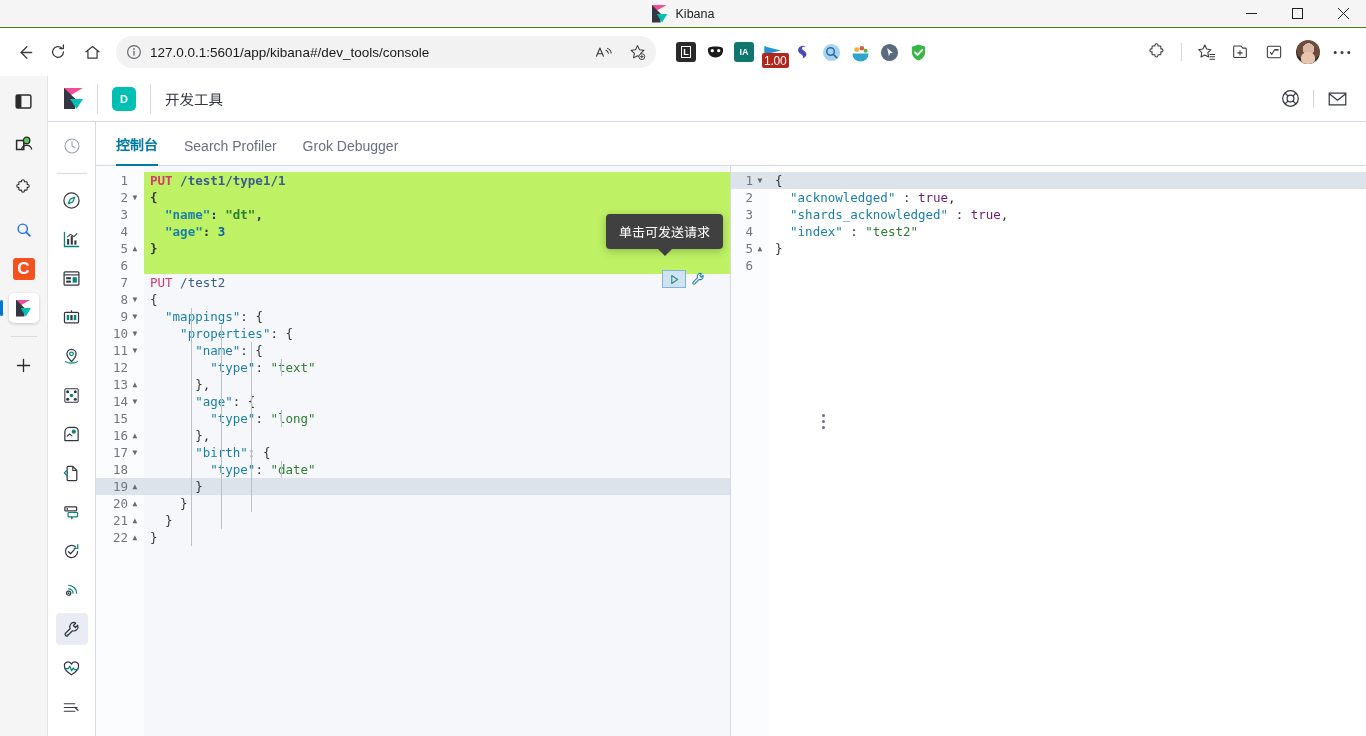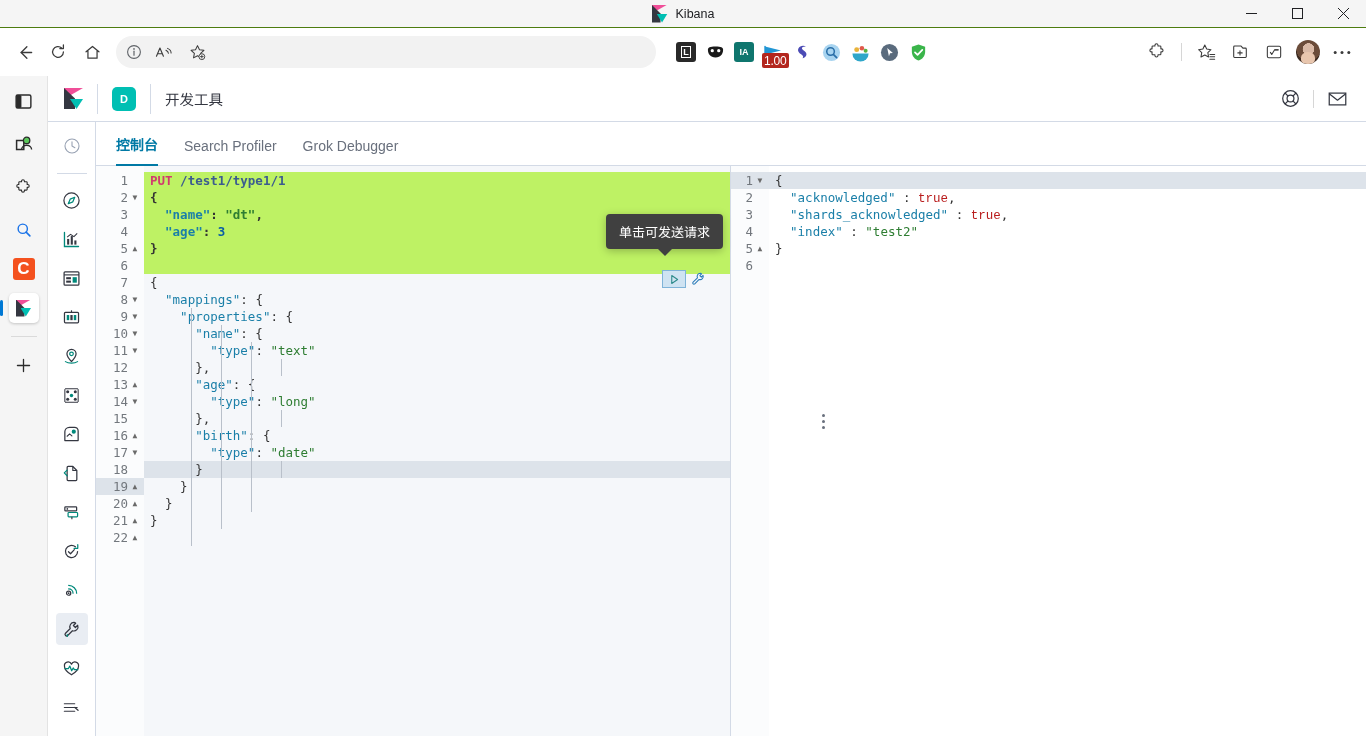--- a/index.html
+++ b/index.html
@@ -257,21 +257,21 @@
   .req-editor .code-area { background: #f5f7fa; }
   .req-editor .code-line.blankbg { background: #bef264; font-weight: bold; }
   .code-line.cur { background: #dde3ea; }
 
   
   .t-method { color: #d13b6e; }
   .t-url    { color: #3b5c8f; }
   .t-key    { color: #1a7fa8; }
   .t-str    { color: #2e7d32; }
   .t-num    { color: #0b5fa5; }
-  .t-bool   { color: #b91c1c; font-family: Liberation Mono, monospace; }
+  .t-bool   { color: #701a75; }
   .t-punct  { color: #333333; }
 
   .indent-guides { position: absolute; top: 6px; left: 0; pointer-events: none; }
   .iguide { position: absolute; width: 1px; background: #b9c0ca; }
 
   
   .action-widget {
     position: absolute; display: flex; align-items: center; gap: 3px;
     z-index: 6;
   }
@@ -363,20 +363,21 @@
   </div>
 
   <div class="omnibox">
     <span class="info-ico">
       <svg width="16" height="16" viewBox="0 0 16 16">
           <circle cx="8" cy="8" r="6.4" fill="none" stroke="currentColor" stroke-width="1.1"></circle>
           <path d="M8 7.2v4" stroke="currentColor" stroke-width="1.2" stroke-linecap="round"></path>
           <circle cx="8" cy="4.9" r=".85" fill="currentColor"></circle>
         </svg>
     </span>
+    <span class="url-text">127.0.0.1:5601/app/kibana#/dev_tools/console</span>
     <span class="omni-btn">
       <svg width="17" height="15" viewBox="0 0 18 16">
           <path d="M1.5 12L5.2 3.2 8.9 12M2.8 9.3h4.9" fill="none" stroke="currentColor" stroke-width="1.2" stroke-linecap="round" stroke-linejoin="round"></path>
           <path d="M11.6 5.6c1.8.8 2.6 2 2.6 3.3M13.3 3.6c2.6 1 3.8 2.9 3.8 5" fill="none" stroke="currentColor" stroke-width="1.1" stroke-linecap="round"></path>
         </svg>
     </span>
     <span class="omni-btn">
       <svg width="17" height="17" viewBox="0 0 18 18">
           <path d="M9 1.7l2.1 4.4 4.7.6-3.5 3.3.9 4.7L9 12.5 4.8 14.7l.9-4.7L2.2 6.7l4.7-.6z" fill="none" stroke="currentColor" stroke-width="1.1" stroke-linejoin="round"></path>
           <circle cx="13.6" cy="13.4" r="3.1" fill="#fff" stroke="currentColor" stroke-width="1"></circle>
@@ -711,20 +712,21 @@
                 <i class="iguide" style="left:137px; top:187px; height:17px;"></i>
                 <i class="iguide" style="left:137px; top:238px; height:17px;"></i>
                 <i class="iguide" style="left:137px; top:289px; height:17px;"></i>
               </div>
             <div class="code-line blankbg"><span class="t-method">PUT</span><span> </span><span class="t-url">/test1/type1/1</span></div>
                 <div class="code-line blankbg"><span class="t-punct">{</span></div>
                 <div class="code-line blankbg"><span>  </span><span class="t-key">"name"</span><span class="t-punct">: </span><span class="t-str">"dt"</span><span class="t-punct">,</span></div>
                 <div class="code-line blankbg"><span>  </span><span class="t-key">"age"</span><span class="t-punct">: </span><span class="t-num">3</span></div>
                 <div class="code-line blankbg"><span class="t-punct">}</span></div>
                 <div class="code-line blankbg">&nbsp;</div>
+                <div class="code-line"><span class="t-method">PUT</span><span> </span><span class="t-url">/test2</span></div>
                 <div class="code-line"><span class="t-punct">{</span></div>
                 <div class="code-line"><span>  </span><span class="t-key">"mappings"</span><span class="t-punct">: {</span></div>
                 <div class="code-line"><span>    </span><span class="t-key">"properties"</span><span class="t-punct">: {</span></div>
                 <div class="code-line"><span>      </span><span class="t-key">"name"</span><span class="t-punct">: {</span></div>
                 <div class="code-line"><span>        </span><span class="t-key">"type"</span><span class="t-punct">: </span><span class="t-str">"text"</span></div>
                 <div class="code-line"><span>      </span><span class="t-punct">},</span></div>
                 <div class="code-line"><span>      </span><span class="t-key">"age"</span><span class="t-punct">: {</span></div>
                 <div class="code-line"><span>        </span><span class="t-key">"type"</span><span class="t-punct">: </span><span class="t-str">"long"</span></div>
                 <div class="code-line"><span>      </span><span class="t-punct">},</span></div>
                 <div class="code-line"><span>      </span><span class="t-key">"birth"</span><span class="t-punct">: {</span></div>

